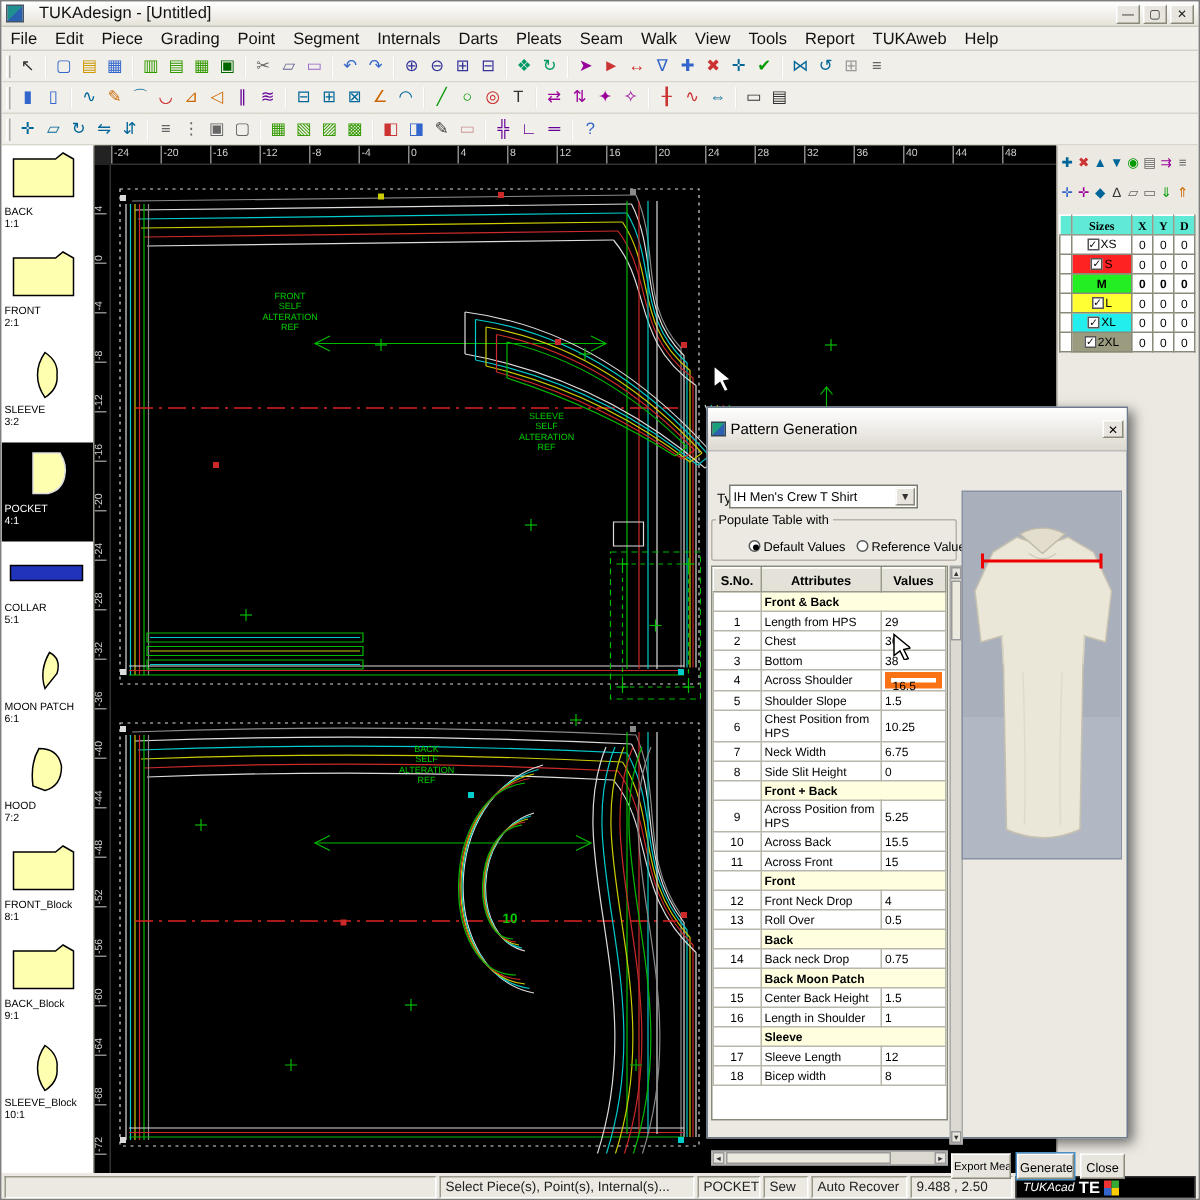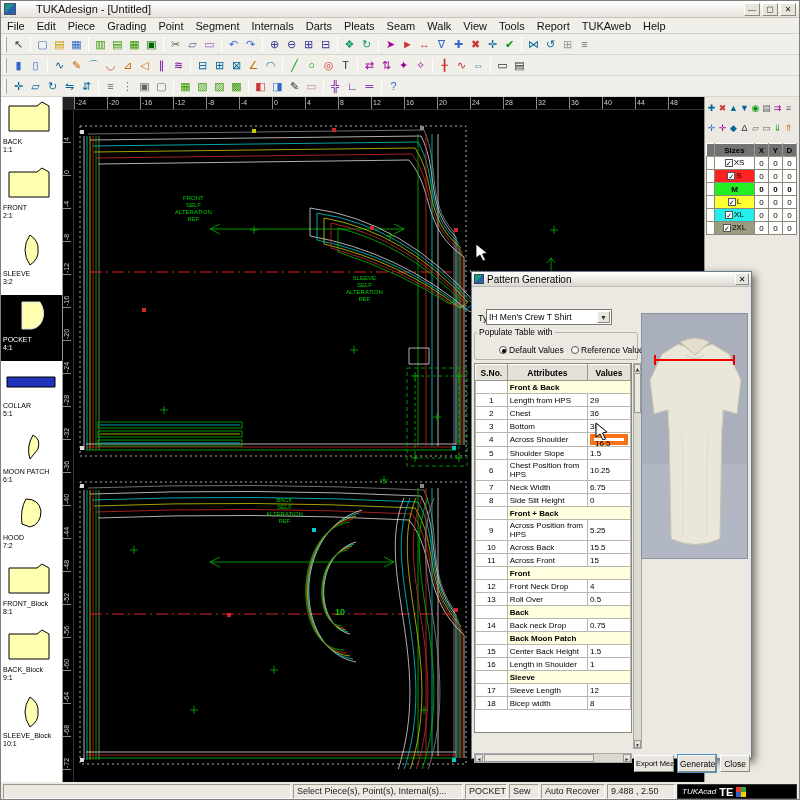--- a/index.html
+++ b/index.html
@@ -1,20 +1,20 @@
 <!DOCTYPE html>
 <html><head>
 <meta charset="utf-8">
 <style>
   html,body{margin:0;padding:0;background:#555;}
   *{box-sizing:border-box;}
   .win{position:relative;width:800px;height:800px;background:#ece9e2;overflow:hidden;
        font-family:"Liberation Sans",sans-serif;border:1px solid #7f7f7f;}
   
-  .titlebar{height:17px;display:flex;align-items:center;gap:20px;padding:0 3px;
+  .titlebar{height:17px;display:flex;align-items:center;gap:10px;padding:0 3px;
     background:linear-gradient(#ffffff,#e6e3da);border-bottom:1px solid #c9c5bb;font-size:11px;color:#111;}
   .appicon{width:12px;height:12px;background:
     linear-gradient(135deg,#1f8f8f 0 50%,#2b5fb0 50% 100%);border:1px solid #456;flex:0 0 auto;}
   .title{flex:1;white-space:nowrap;overflow:hidden;}
   .winbtns{display:flex;gap:2px;}
   .wbtn{width:16px;height:13px;font-size:8px;line-height:11px;text-align:center;color:#222;
     background:#e8e5de;border:1px solid;border-color:#fff #8a8a7a #8a8a7a #fff;}
   .menubar{height:16px;display:flex;align-items:center;background:#f1efe9;border-bottom:1px solid #d3d0c7;
     font-size:11px;color:#111;}
   .mi{padding:0 6px;}
@@ -35,32 +35,32 @@
   .hruler span{width:33px;flex:0 0 auto;border-left:1px solid #8a8a8a;padding:2px 0 0 1px;}
   .vruler{position:absolute;left:0;top:13px;bottom:0;width:11px;color:#cfcfcf;font-size:7px;background:#000;border-right:1px solid #333;}
   .vruler span{display:block;height:33px;border-top:1px solid #8a8a8a;writing-mode:vertical-rl;transform:rotate(180deg);padding:1px 0 0 1px;}
   #cad{position:absolute;left:11px;top:13px;}
   .clabel{position:absolute;color:#00cc00;font-size:6px;line-height:7px;text-align:center;white-space:nowrap;}
   .clabel.big{font-size:9px;font-weight:bold;}
   .rpanel{width:95px;background:#ece9e2;border-left:1px solid #9a978e;padding:2px 1px;}
   .ptools{display:flex;height:20px;align-items:center;}
   .ptools .tbtn{width:11px;height:16px;font-size:9px;line-height:15px;}
   table.sizes{border-collapse:collapse;font-size:8px;margin-top:4px;}
-  table.sizes th{background:#737373;border:1px solid;border-color:#fff #9a9a8a #9a9a8a #fff;font-weight:bold;padding:0 1px;height:13px;}
+  table.sizes th{background:#5eead4;border:1px solid;border-color:#fff #9a9a8a #9a9a8a #fff;font-weight:bold;padding:0 1px;height:13px;font-family:Liberation Serif, serif;}
   table.sizes td{border:1px solid #8a8a7a;height:13px;padding:0;text-align:center;background:#fff;}
   td.c0{width:8px;background:#e4e1d8;}
   td.szcell{width:40px;text-align:left;padding-left:1px;}
   .cb{display:inline-block;width:8px;height:8px;background:#fff;border:1px solid #555;font-size:7px;line-height:7px;text-align:center;margin-right:1px;vertical-align:middle;}
   .szl{font-size:8px;vertical-align:middle;}
   .base{display:block;text-align:center;font-weight:bold;}
   td.vcell{width:14px;}
   
   .dialog{position:absolute;left:470px;top:270px;width:281px;height:488px;background:#ece9e2;
     border:1px solid #6b7a8c;box-shadow:3px 3px 8px rgba(0,0,0,.55);z-index:40;font-size:9px;}
-  .dtitle{height:15px;display:flex;align-items:center;gap:3px;padding:0 2px;
+  .dtitle{height:15px;display:flex;align-items:center;gap:3px;padding:14px 2px;
     background:linear-gradient(#ffffff,#ddd9d0);border-bottom:1px solid #bbb;font-size:10px;}
   .dicon{width:10px;height:10px;background:linear-gradient(135deg,#18a07a 0 50%,#2b5fb0 50% 100%);border:1px solid #345;}
   .dtitle .dt{flex:1;white-space:nowrap;overflow:hidden;}
   .dclose{width:14px;height:12px;text-align:center;font-size:8px;line-height:11px;background:#e8e5de;
     border:1px solid;border-color:#fff #8a8a7a #8a8a7a #fff;}
   .dbody{position:relative;height:471px;}
   .dtlabel{position:absolute;left:6px;top:26px;}
   .ddrop{position:absolute;left:14px;top:22px;width:126px;height:16px;background:#fff;border:1px solid #7a7a6f;
     display:flex;align-items:center;font-size:8.5px;padding-left:2px;white-space:nowrap;overflow:hidden;}
   .darrow{position:absolute;right:1px;top:1px;width:13px;height:12px;background:#e8e5de;border:1px solid;

